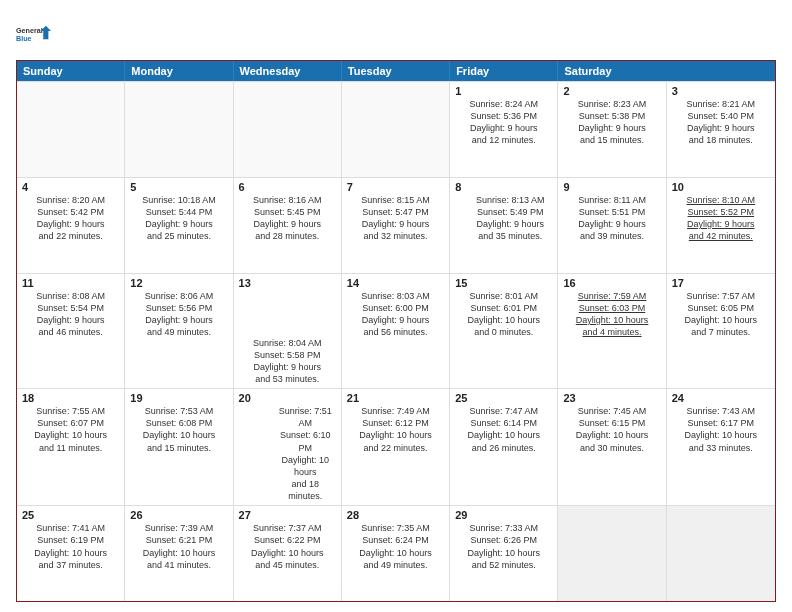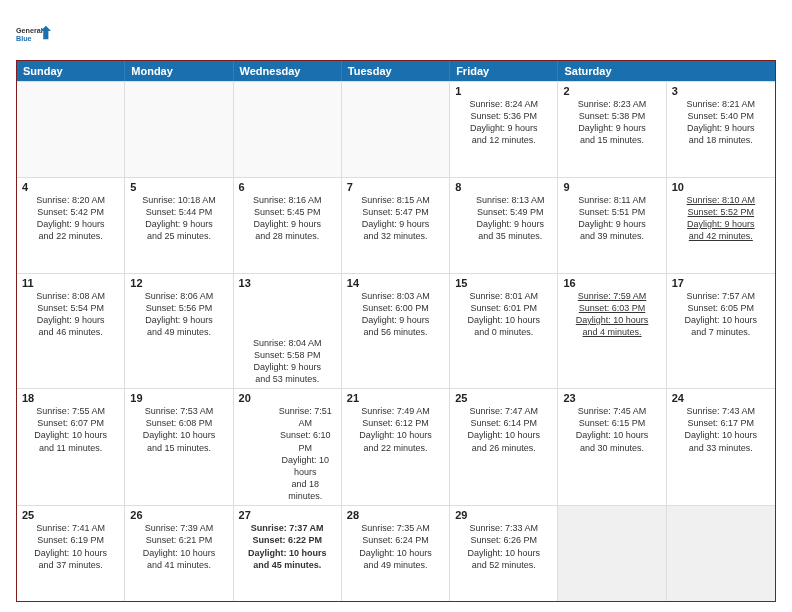--- a/index.html
+++ b/index.html
@@ -313,21 +313,21 @@
           </div>
           <div class="cal-cell">
             <div class="day-num">26</div>
             <div class="day-info" style="white-space: pre-line;">Sunrise: 7:39 AM
 Sunset: 6:21 PM
 Daylight: 10 hours
 and 41 minutes.</div>
           </div>
           <div class="cal-cell">
             <div class="day-num">27</div>
-            <div class="day-info" style="white-space: pre-line; font-weight: bold;">Sunrise: 7:37 AM
+            <div class="day-info" style="white-space: pre-line;">Sunrise: 7:37 AM
 Sunset: 6:22 PM
 Daylight: 10 hours
 and 45 minutes.</div>
           </div>
           <div class="cal-cell">
             <div class="day-num">28</div>
             <div class="day-info" style="white-space: pre-line;">Sunrise: 7:35 AM
 Sunset: 6:24 PM
 Daylight: 10 hours
 and 49 minutes.</div>

